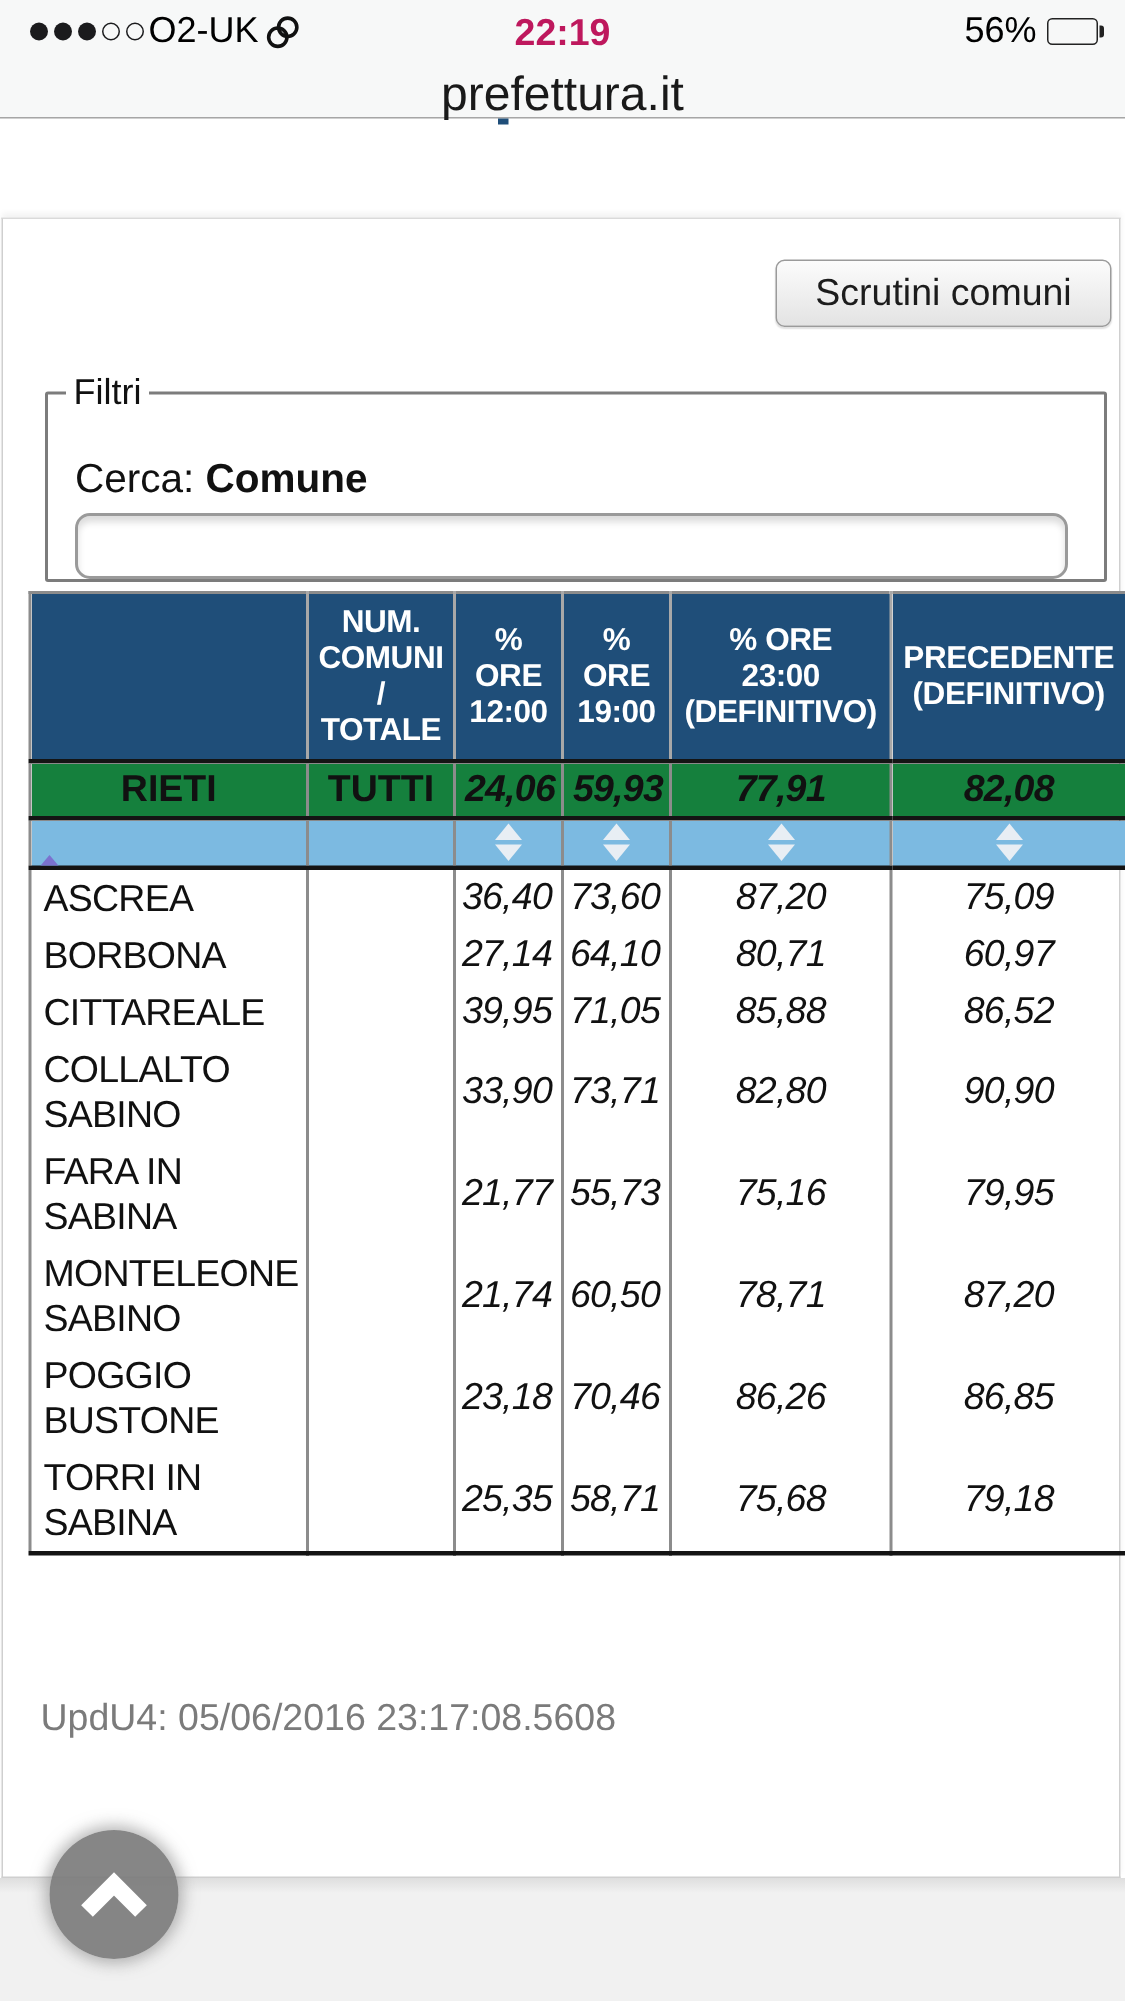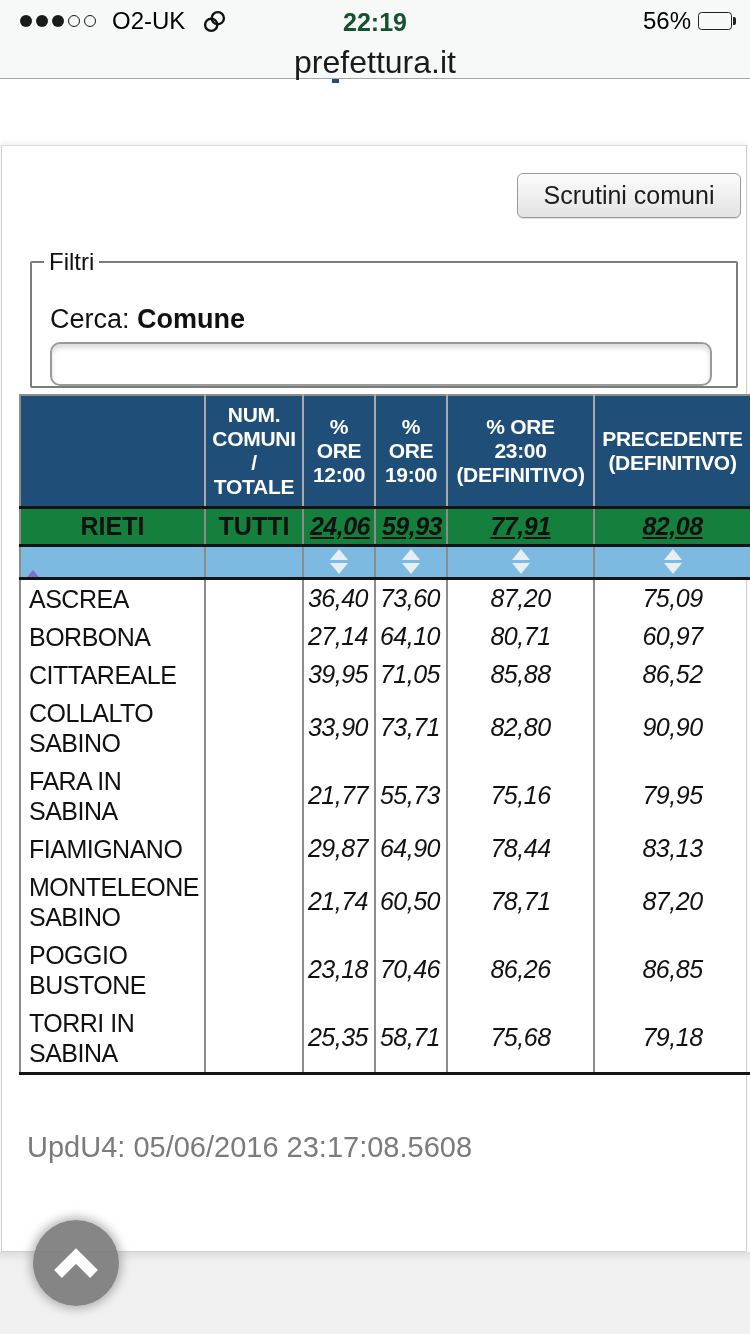--- a/index.html
+++ b/index.html
@@ -3,27 +3,27 @@
 <meta charset="utf-8">
 <style>
   html,body{margin:0;padding:0;background:#fff;}
   .screen{
     position:relative;width:750px;height:1334px;overflow:hidden;background:#fff;
     font-family:"Liberation Sans",sans-serif;color:#111;
   }
   
   .statusbar{position:absolute;left:0;top:0;width:750px;height:79px;background:#f7f8f8;border-bottom:1px solid #a6a6a6;box-sizing:border-box;}
   .sb-row1{position:absolute;left:0;top:6px;width:750px;height:30px;}
-  .sb-left{position:absolute;left:20px;top:0;display:flex;align-items:center;gap:16px;height:30px;}
+  .sb-left{position:absolute;left:20px;top:0;display:flex;align-items:center;gap:3px;height:30px;}
   .dots{display:flex;gap:4px;align-items:center;}
   .dot{width:12px;height:12px;border-radius:50%;box-sizing:border-box;}
   .dot.filled{background:#1b1b1d;}
   .dot.hollow{border:1.5px solid #1b1b1d;}
   .carrier{font-size:24px;color:#000;}
-  .sb-time{position:absolute;left:0;top:2px;width:750px;text-align:center;font-size:25px;font-weight:bold;color:#14532d;}
+  .sb-time{position:absolute;left:0;top:2px;width:750px;text-align:center;font-size:25px;font-weight:bold;color:#be185d;}
   .sb-right{position:absolute;right:14px;top:0;display:flex;align-items:center;gap:7px;height:30px;}
   .batt-pct{font-size:24px;color:#000;}
   .battery{display:flex;align-items:center;}
   .bat-body{width:34px;height:18px;border:1.5px solid #222;border-radius:3.5px;box-sizing:border-box;padding:1.5px;}
   .bat-fill{height:100%;width:56%;background:#000;border-radius:1px;}
   .bat-nub{width:3px;height:8px;background:#222;border-radius:0 2px 2px 0;margin-left:1px;}
   .urlbar{position:absolute;left:0;top:44px;width:750px;text-align:center;font-size:32px;color:#1a1a1a;}
   .navy-dot{position:absolute;left:332px;top:79px;width:7px;height:4px;background:#1F4E79;}
   
   .panel{position:absolute;left:1px;top:145px;width:746px;height:1107px;background:#fff;
@@ -42,34 +42,34 @@
   table.turnout{position:absolute;left:19px;top:394px;width:730px;border-collapse:collapse;table-layout:fixed;
     border-top:2px solid #8c8c8c;border-left:2px solid #8c8c8c;border-bottom:3px solid #141414;}
   table.turnout td, table.turnout th{border-left:2px solid #8c8c8c;box-sizing:border-box;overflow:hidden;}
   table.turnout th:first-child, table.turnout td:first-child{border-left:none;}
   thead th{background:#1F4E79;color:#fff;font-weight:bold;font-size:21px;line-height:1.14;height:112px;
     vertical-align:middle;text-align:center;white-space:pre-line;letter-spacing:-0.3px;padding:2px;border-left-color:#a8a8a8 !important;}
   tr.row-summary td{border-top:3px solid #141414;border-bottom:3px solid #141414;height:38px;background:#15803d;
     font-weight:bold;font-size:25px;vertical-align:middle;}
   tr.row-summary .c-name{text-align:center;}
   tr.row-summary .c-num{text-align:center;}
-  tr.row-summary .c-val{font-style:italic;letter-spacing:-0.5px;text-decoration:underline;}
+  tr.row-summary .c-val{font-style:italic;letter-spacing:-0.5px;}
   tr.row-sort td{background:#7CBAE1;height:33px;border-bottom:3px solid #141414;vertical-align:middle;}
   .sortpair{display:flex;flex-direction:column;align-items:center;gap:3px;}
   .tri-up{width:0;height:0;border-left:9px solid transparent;border-right:9px solid transparent;border-bottom:11px solid #e8eef4;}
   .tri-down{width:0;height:0;border-left:9px solid transparent;border-right:9px solid transparent;border-top:11px solid #e8eef4;}
   .tri-active{margin:0 auto;width:0;height:0;border-left:11px solid transparent;border-right:11px solid transparent;border-bottom:13px solid #7B72CF;}
   tbody.rows td{vertical-align:middle;font-size:25px;padding:4px 2px;}
   tbody.rows .c-name{text-align:left;padding-left:8px;white-space:pre-line;line-height:30px;letter-spacing:-0.5px;}
   .c-val{font-style:italic;letter-spacing:-0.5px;}
   .c-right{text-align:right;padding-right:6px !important;}
   .c-center{text-align:center;}
   tr.row-summary .c-right{padding-right:4px !important;}
   
-  .upd-text{position:absolute;left:27px;top:1131px;font-size:29px;color:#7b7b7b;}
+  .upd-text{position:absolute;left:27px;top:1131px;font-size:25px;color:#7b7b7b;}
   .page-bottom{position:absolute;left:0;top:1252px;width:750px;height:82px;background:linear-gradient(#dedede,#f1f1f1 10px);}
   .scrolltop{position:absolute;left:33px;top:1220px;width:86px;height:86px;border-radius:50%;
     background:rgba(124,124,124,0.92);box-shadow:0 0 10px 3px rgba(124,124,124,0.55);border:none;padding:0;
     display:flex;align-items:center;justify-content:center;}
 </style>
 </head>
 <body>
 
 <div class="screen">
 
@@ -221,28 +221,20 @@
         <tr>
           <td class="c-name">FARA IN
 SABINA</td>
           <td class="c-num"></td>
           <td class="c-val c-right">21,77</td>
           <td class="c-val c-right">55,73</td>
           <td class="c-val c-center">75,16</td>
           <td class="c-val c-center">79,95</td>
         </tr>
         <tr>
-          <td class="c-name">FIAMIGNANO</td>
-          <td class="c-num"></td>
-          <td class="c-val c-right">29,87</td>
-          <td class="c-val c-right">64,90</td>
-          <td class="c-val c-center">78,44</td>
-          <td class="c-val c-center">83,13</td>
-        </tr>
-        <tr>
           <td class="c-name">MONTELEONE
 SABINO</td>
           <td class="c-num"></td>
           <td class="c-val c-right">21,74</td>
           <td class="c-val c-right">60,50</td>
           <td class="c-val c-center">78,71</td>
           <td class="c-val c-center">87,20</td>
         </tr>
         <tr>
           <td class="c-name">POGGIO

